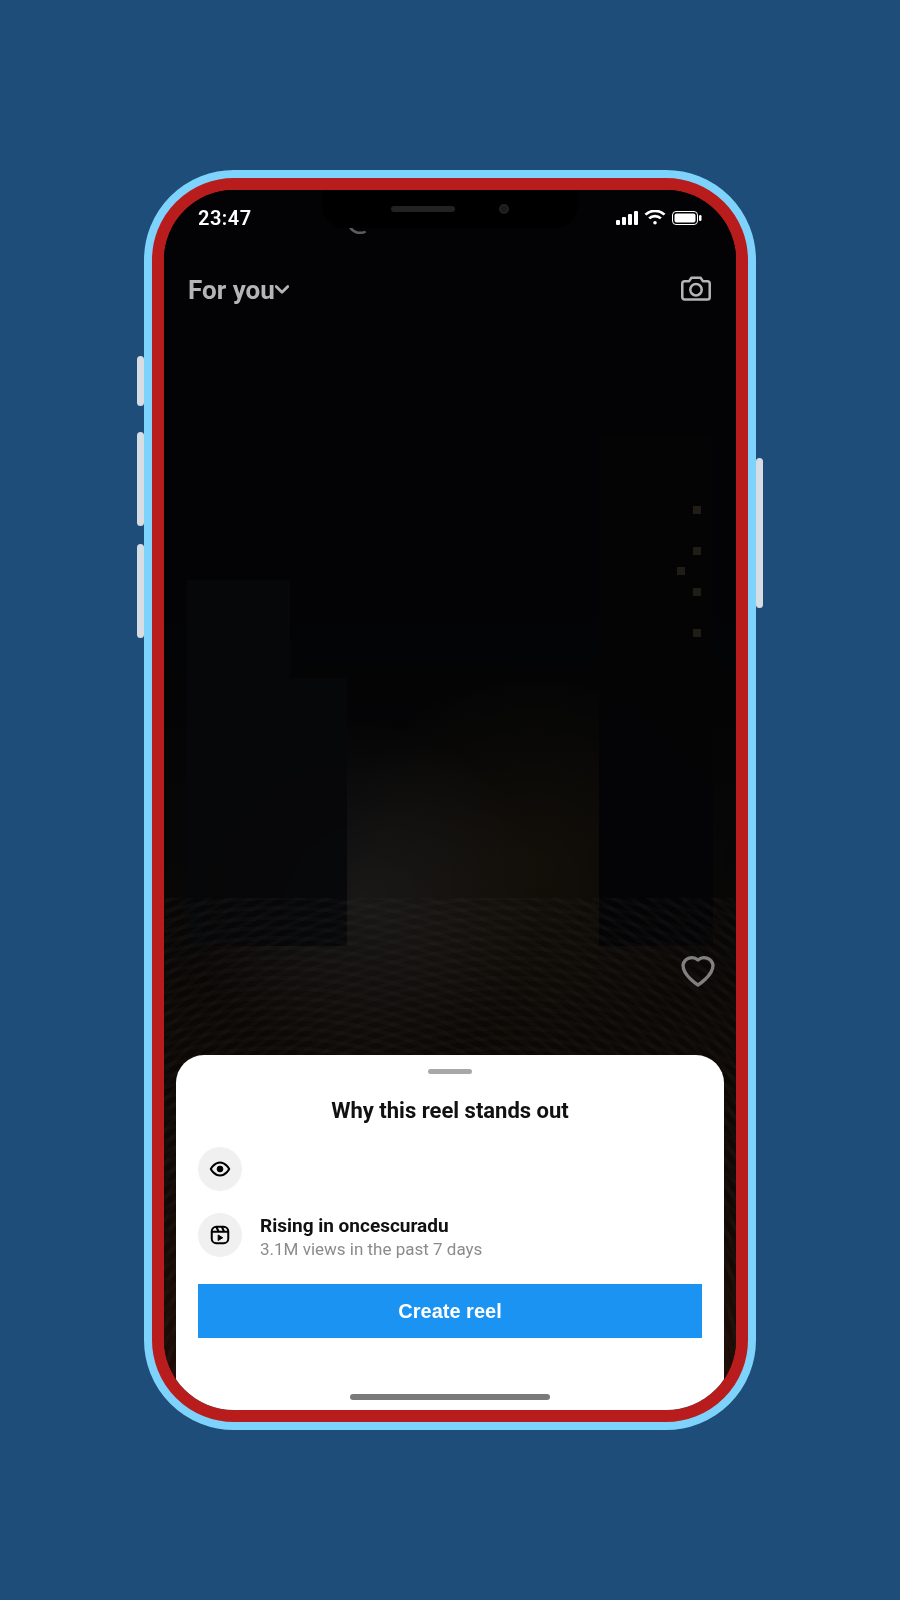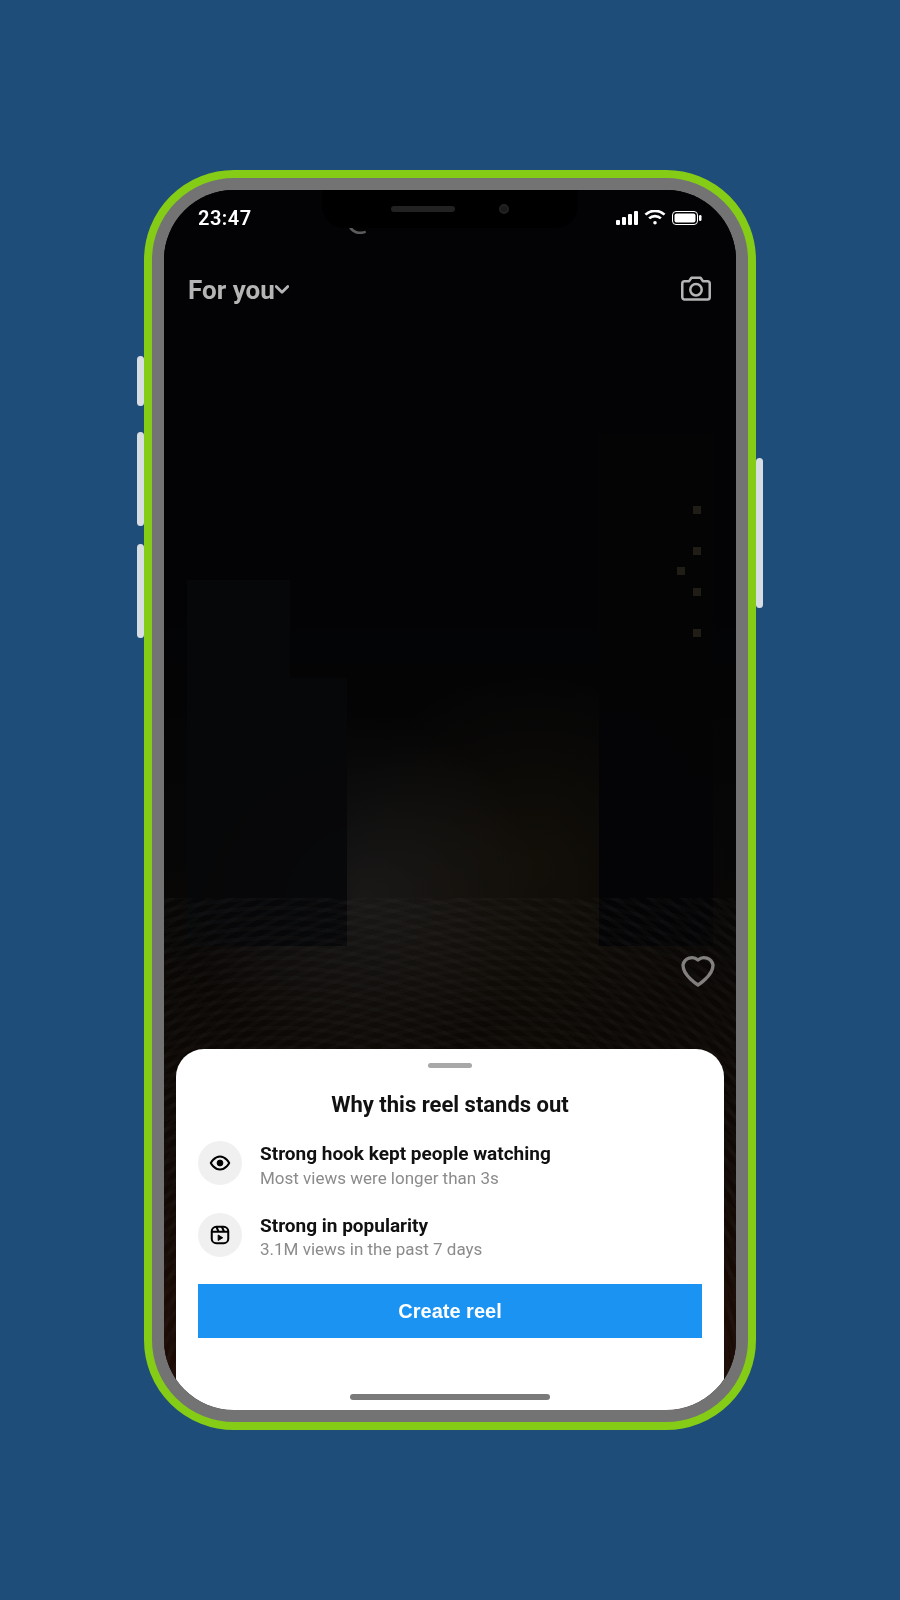--- a/index.html
+++ b/index.html
@@ -25,22 +25,22 @@
     background: #d8dde4;
     border-radius: 4px;
   }
   .side-btn.l1 { left: -7px; top: 186px; width: 7px; height: 50px; }
   .side-btn.l2 { left: -7px; top: 262px; width: 7px; height: 94px; }
   .side-btn.l3 { left: -7px; top: 374px; width: 7px; height: 94px; }
   .side-btn.r1 { right: -7px; top: 288px; width: 7px; height: 150px; }
 
   .phone {
     position: absolute; inset: 0;
-    background: #737373;
-    border: 8px solid #84cc16;
+    background: #b91c1c;
+    border: 8px solid #7dd3fc;
     border-radius: 90px;
     padding: 12px;
   }
   .screen {
     position: relative;
     width: 100%;
     height: 100%;
     background: #0b0b0c;
     border-radius: 70px;
     overflow: hidden;
@@ -260,36 +260,32 @@
         <div class="grabber"></div>
         <div class="sheet-title">Why this reel stands out</div>
 
         <div class="insight">
           <div class="ico">
             <svg viewBox="0 0 24 24">
                 <path d="M2 12s3.5-7 10-7 10 7 10 7-3.5 7-10 7S2 12 2 12z" stroke="#000" stroke-width="2.2" fill="none"></path>
                 <circle cx="12" cy="12" r="3.2" fill="#000"></circle>
               </svg>
           </div>
-          <div>
-            <div class="t1">Strong hook kept people watching</div>
-            <div class="t2">Most views were longer than 3s</div>
-          </div>
         </div>
 
         <div class="insight">
           <div class="ico">
             <svg viewBox="0 0 24 24">
                 <rect x="3" y="3" width="18" height="18" rx="5" stroke="#000" stroke-width="2.2" fill="none"></rect>
                 <path d="M3 8.5h18M8 3l2.5 5.5M14 3l2.5 5.5" stroke="#000" stroke-width="2.2" fill="none"></path>
                 <path d="M10 12l5 3-5 3v-6z" fill="#000"></path>
               </svg>
           </div>
           <div>
-            <div class="t1">Strong in popularity</div>
+            <div class="t1">Rising in oncescuradu</div>
             <div class="t2"><span class="bold">3.1M</span><span> views in the past 7 days</span></div>
           </div>
         </div>
 
         <button class="btn-primary">Create reel</button>
       </div>
 
       <div class="home-ind"></div>
     </div>
   </div>

